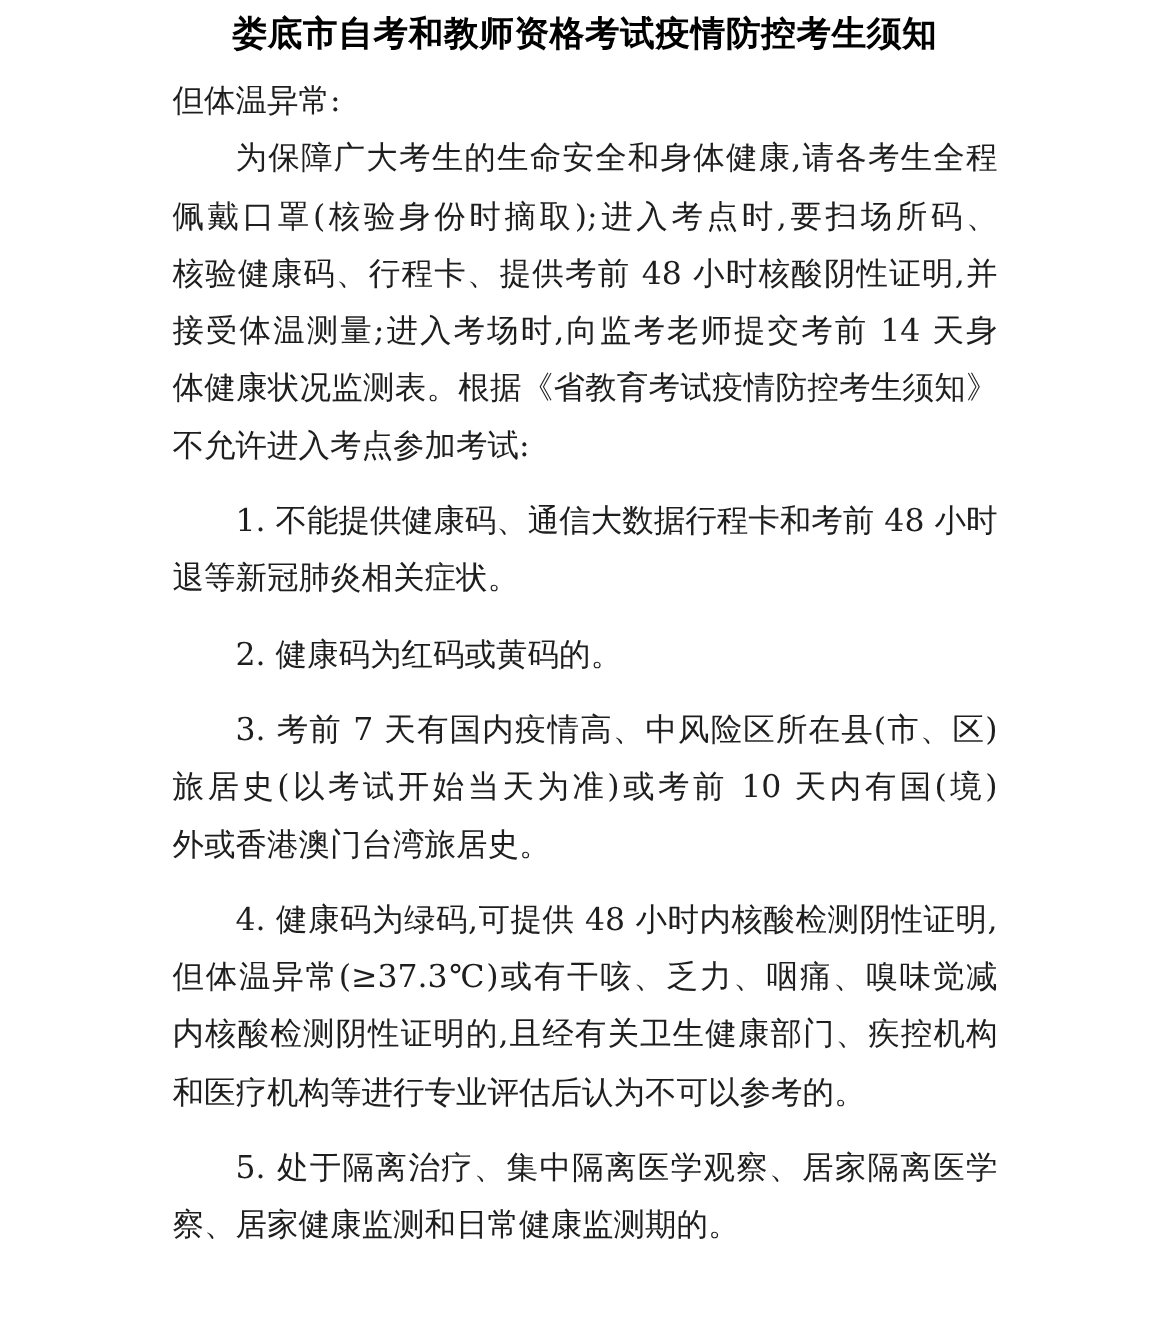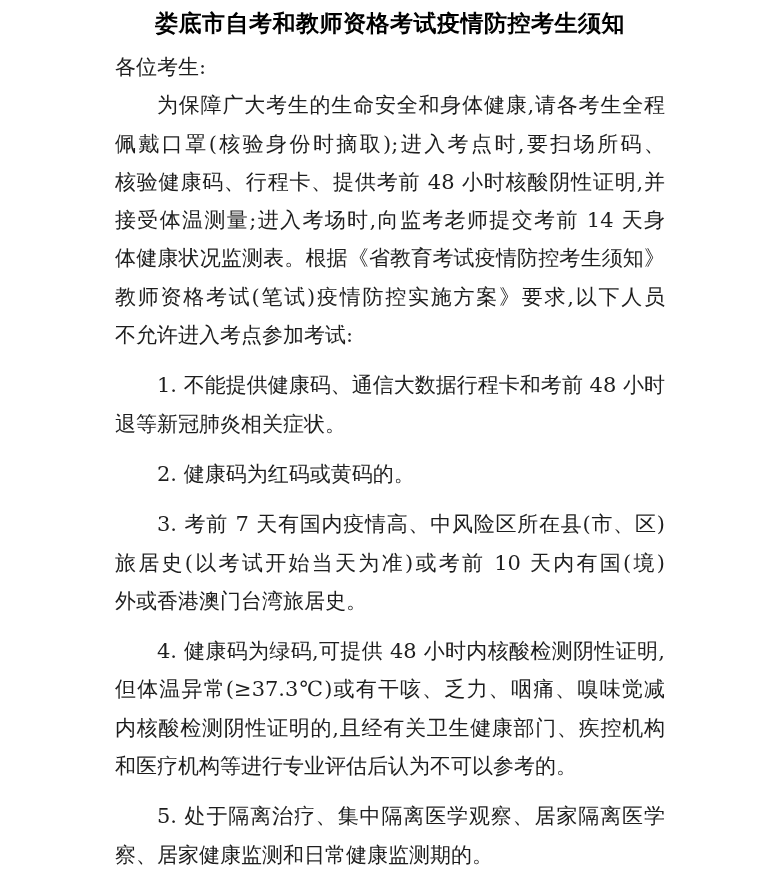--- a/index.html
+++ b/index.html
@@ -42,29 +42,28 @@
   .line.last  { text-align-last: left; }
   .line.first { text-indent: 42px; }
 </style>
 <title>娄底市自考和教师资格考试疫情防控考生须知</title></head>
 <body>
 
 <div class="page">
 
   <div class="doc-title">娄底市自考和教师资格考试疫情防控考生须知</div>
 
-  <div class="line last">各位考生:</div>
+  <div class="line last">但体温异常:</div>
 
   <div class="para">
     <div class="line first">为保障广大考生的生命安全和身体健康,请各考生全程</div>
     <div class="line">佩戴口罩(核验身份时摘取);进入考点时,要扫场所码、</div>
     <div class="line">核验健康码、行程卡、提供考前 48 小时核酸阴性证明,并</div>
     <div class="line">接受体温测量;进入考场时,向监考老师提交考前 14 天身</div>
     <div class="line">体健康状况监测表。根据《省教育考试疫情防控考生须知》</div>
-    <div class="line">教师资格考试(笔试)疫情防控实施方案》要求,以下人员</div>
     <div class="line last">不允许进入考点参加考试:</div>
   </div>
 
   <div class="para rule">
     <div class="line first">1. 不能提供健康码、通信大数据行程卡和考前 48 小时</div>
     <div class="line last">退等新冠肺炎相关症状。</div>
   </div>
 
   <div class="para rule">
     <div class="line first last">2. 健康码为红码或黄码的。</div>

